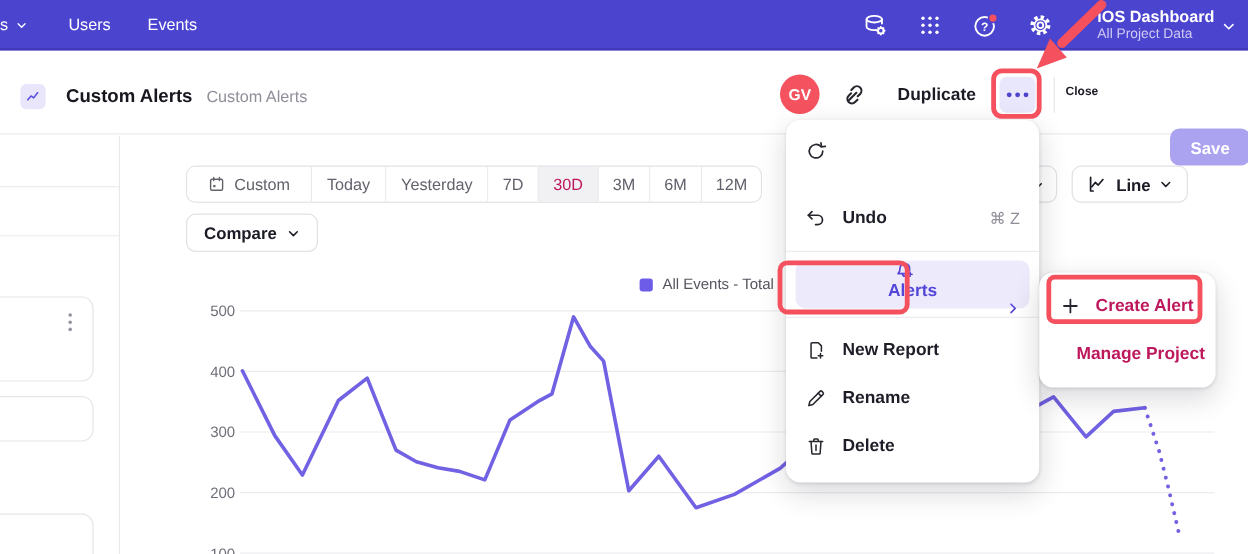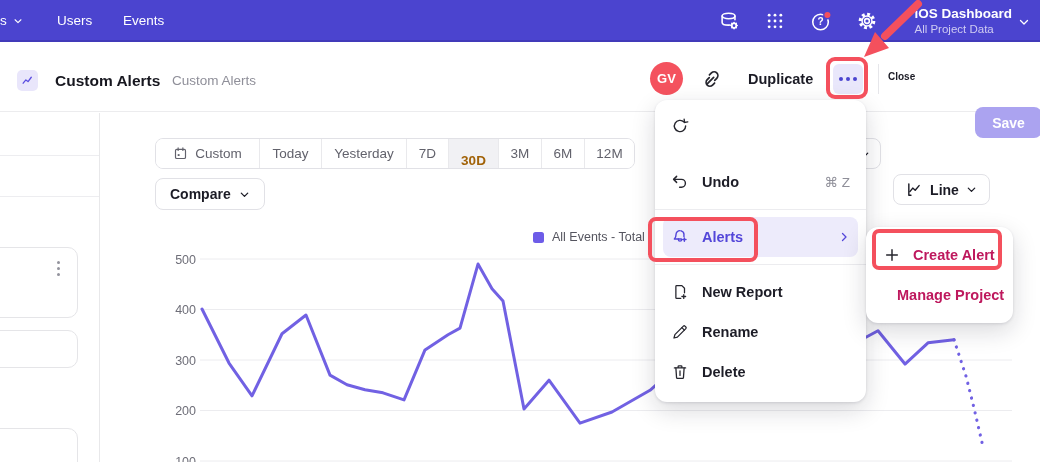--- a/index.html
+++ b/index.html
@@ -44,43 +44,43 @@
   .sidebar { position:absolute; left:0; top:113px; width:100px; height:349px; background:#fff; border-right:1px solid #e8e8ea; z-index:4; }
   .sb-line { position:absolute; left:0; width:99px; height:1px; background:#ededf0; }
   .sb-card { position:absolute; left:-16px; width:94px; background:#fff; border:1px solid #e5e5e8; border-radius:10px; cursor:pointer; }
   .sb-kebab { position:absolute; right:17px; top:13px; display:flex; flex-direction:column; gap:3px; cursor:pointer; }
   .sb-kebab i { width:3px; height:3px; border-radius:50%; background:#93939d; }
 
   
   .seg { position:absolute; left:155px; top:138px; height:31px; display:flex; background:#fff; border:1px solid #e1e1e6; border-radius:8px; overflow:hidden; z-index:3; }
   .seg-item { display:flex; align-items:center; justify-content:center; gap:7px; font-size:13.5px; color:#62626c; border-right:1px solid #e9e9ec; cursor:pointer; background:#fff; }
   .seg-item:last-child { border-right:none; }
-  .seg-item.sel { background:#f1f1f4; color:#a16207; font-weight:700;align-items:flex-end; }
+  .seg-item.sel { background:#f1f1f4; color:#be185d; font-weight:400; }
   .compare-btn { position:absolute; left:155px; top:178px; height:32px; padding:0 14px; display:flex; align-items:center; gap:8px; background:#fff; border:1px solid #e1e1e6; border-radius:8px; font-size:14px; font-weight:600; color:#1b1b25; cursor:pointer; z-index:3; }
   .partial-dd { position:absolute; left:802px; top:138px; width:79px; height:31px; background:#fff; border:1px solid #e1e1e6; border-radius:8px; z-index:3; cursor:pointer; }
   .partial-dd svg { position:absolute; right:10px; top:10px; }
-  .line-btn { position:absolute; left:893px; top:138px; width:97px; height:31px; display:flex; align-items:center; justify-content:center; gap:7px; background:#fff; border:1px solid #e1e1e6; border-radius:8px; font-size:14px; font-weight:600; color:#1b1b25; cursor:pointer; z-index:3;margin-top:36px; }
+  .line-btn { position:absolute; left:893px; top:138px; width:97px; height:31px; display:flex; align-items:center; justify-content:center; gap:7px; background:#fff; border:1px solid #e1e1e6; border-radius:8px; font-size:14px; font-weight:600; color:#1b1b25; cursor:pointer; z-index:3; }
 
   
   .chart-svg { position:absolute; left:100px; top:112px; z-index:1; }
   .legend { position:absolute; left:533px; top:230px; display:flex; align-items:center; gap:8px; z-index:2; }
   .legend-swatch { width:11px; height:11px; border-radius:2.5px; background:#6d5ce8; }
   .legend-label { font-size:12.5px; color:#55555f; }
 
   
   .menu { position:absolute; left:655px; top:100px; width:211px; background:#fff; border-radius:12px; box-shadow:0 1px 3px rgba(20,20,40,.12), 0 8px 24px rgba(20,20,40,.16); padding:12px 8px 10px; z-index:20; }
   .menu-row { display:flex; align-items:center; height:40px; padding:0 8px; border-radius:8px; cursor:pointer; }
   .menu-row.tall { height:50px; align-items:flex-start; padding-top:5px; }
   .menu-row .mi { width:18px; flex:none; margin-right:13px; display:flex; }
   .menu-label { font-size:14.5px; font-weight:600; color:#1d1d27; white-space:nowrap; }
   .menu-sub { font-size:13px; color:#8f8f99; margin-top:3px; font-weight:400; }
   .menu-shortcut { margin-left:auto; font-size:13.5px; color:#8f8f99; }
   .menu-chevR { margin-left:auto; display:flex; }
   .menu-div { height:1px; background:#ececef; margin:7px -8px; }
-  .menu-row.hl { background:#edebfb; }
+  .menu-row.hl { background:#edebfb;flex-direction:column; }
   .menu-row.hl .menu-label { color:#5346d9; }
 
   
   .submenu { position:absolute; left:866px; top:227px; width:147px; background:#fff; border-radius:12px; box-shadow:0 1px 3px rgba(20,20,40,.12), 0 8px 24px rgba(20,20,40,.16); padding:8px; z-index:22; }
   .sub-row { display:flex; align-items:center; gap:13px; height:40px; padding:0 10px; border-radius:8px; cursor:pointer; }
   .sub-label { font-size:14.5px; font-weight:700; color:#be185d; white-space:nowrap; }
 
   
   .anno { position:absolute; border:4px solid #f4505d; z-index:30; pointer-events:none; }
   .anno-more { left:826px; top:57px; width:42px; height:42px; border-radius:9px; }

